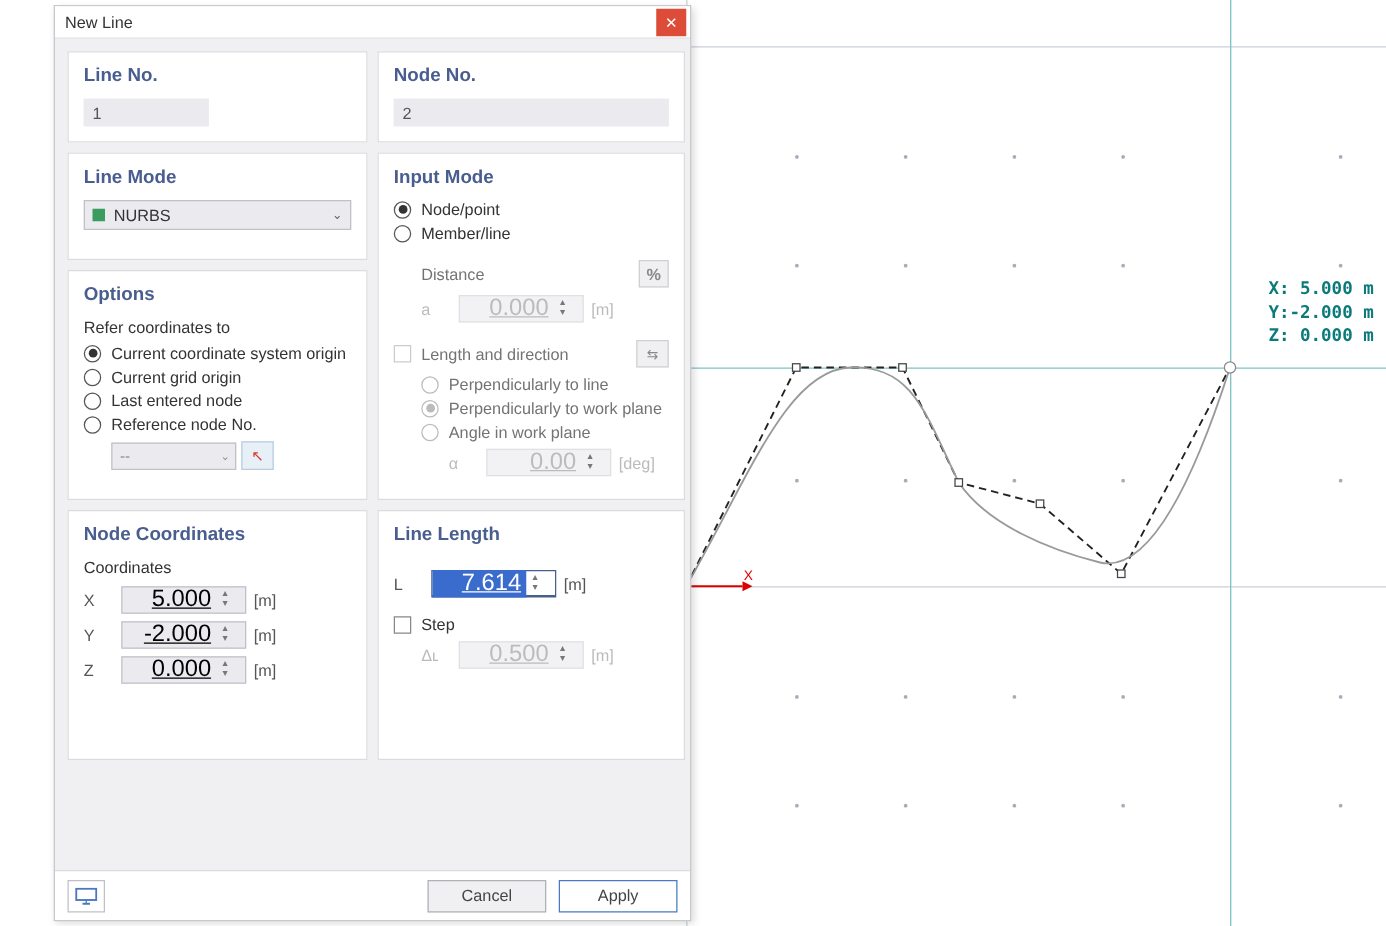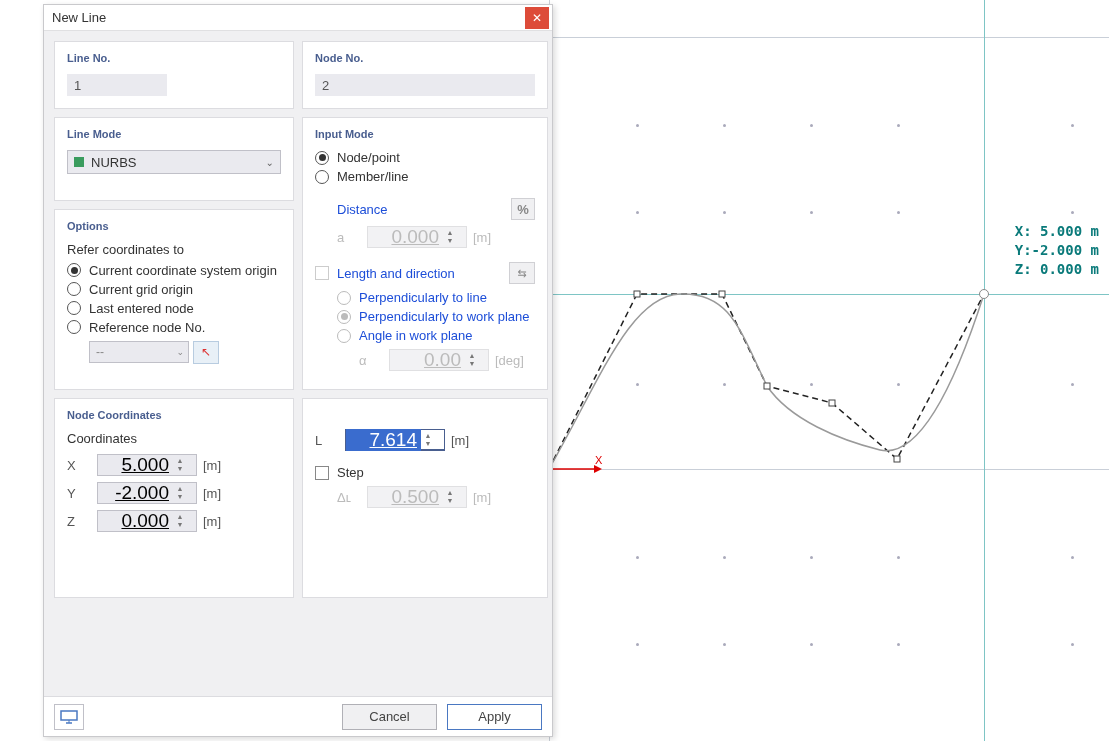--- a/index.html
+++ b/index.html
@@ -5,38 +5,38 @@
 * { box-sizing: border-box; margin: 0; padding: 0; }
 body { font-family: "Segoe UI", Tahoma, sans-serif; font-size: 13px; color: #333; background: #fff; width: 1109px; height: 741px; position: relative; overflow: hidden; }
 
 .dialog { position: absolute; left: 7px; top: 4px; width: 510px; height: 733px; background: #f0f0f2; border: 1px solid #c9c9cc; box-shadow: 2px 2px 6px rgba(0,0,0,0.15); margin-left: 36px; }
 .titlebar { height: 26px; background: #fff; display: flex; align-items: center; justify-content: space-between; padding: 0 0 0 8px; border-bottom: 1px solid #e0e0e2; }
 .titlebar-title { color: #333; font-size: 13px; }
 .close-btn { width: 24px; height: 22px; background: #dd4b39; color: #fff; display: flex; align-items: center; justify-content: center; font-size: 12px; cursor: pointer; margin-right: 3px; }
 
 .panels { padding: 10px; display: grid; grid-template-columns: 240px 246px; gap: 8px; }
 .panel { background: #fff; border: 1px solid #dcdce0; padding: 10px 12px 12px 12px; }
-.panel-header { color: #495e8f; font-weight: 600; font-size: 11px; margin-bottom: 10px; }
+.panel-header { color: #495e8f; font-weight: 600; font-size: 15px; margin-bottom: 10px; }
 
 .readonly-input { background: #eaeaef; border: 1px solid #eaeaef; height: 22px; padding: 0 6px; width: 100px; color: #555; font-size: 13px; }
 .readonly-wide { width: 220px; }
 
 .split-linenode { display: grid; grid-template-columns: 120px 114px; gap: 6px; }
 
 .select-wrap { display: flex; align-items: flex-end; }
 .select { flex: 1; height: 24px; background: #eaeaef; border: 1px solid #c0c0c8; display: flex; align-items: center; padding: 0 6px; position: relative; cursor: pointer; }
 .select .swatch { width: 10px; height: 10px; background: #3a9c5e; margin-right: 7px; }
 .select .chev { position: absolute; right: 6px; font-size: 10px; color: #666; }
 
 .radio-row { display: flex; align-items: center; margin: 4px 0; }
 .radio { width: 14px; height: 14px; border: 1.5px solid #555; border-radius: 50%; margin-right: 8px; display: inline-flex; align-items: center; justify-content: center; cursor: pointer; }
 .radio.checked::after { content: ""; width: 7px; height: 7px; border-radius: 50%; background: #333; }
 .radio.disabled { border-color: #bbb; }
 .radio.disabled.checked::after { background: #bbb; }
-.label-disabled { color: #1d4ed8; }
+.label-disabled { color: #737373; }
 
 .small-select { height: 22px; width: 100px; background: #eaeaef; border: 1px solid #c0c0c8; display: flex; align-items: center; padding: 0 6px; position: relative; cursor: pointer; color: #888; font-size: 12px; }
 .small-select .chev { position: absolute; right: 4px; font-size: 9px; }
 .icon-btn { width: 26px; height: 23px; background: #e8f0f7; border: 1px solid #b8cce0; display: inline-flex; align-items: center; justify-content: center; margin-left: 4px; cursor: pointer; }
 .arrow-icon { font-size: 12px; }
 
 .chk-row { display: flex; align-items: center; margin: 6px 0; }
 .chk { width: 14px; height: 14px; border: 1.5px solid #888; margin-right: 8px; cursor: pointer; }
 .chk.disabled { border-color: #ccc; }
 
@@ -305,20 +305,21 @@
           <div class="spinbtns">
               <div>▲</div>
               <div>▼</div>
             </div>
         </div>
         <span class="unit">[m]</span>
       </div>
     </div>
 
     <div class="panel" style="grid-column:2;height:200px">
+      <div class="panel-header">Line Length</div>
       <div class="spinner-row" style="margin-top:20px">
         <span class="spinner-label">L</span>
         <div class="spinner active">
           <input class="selected" value="7.614" style="">
           <div class="spinbtns">
               <div>▲</div>
               <div>▼</div>
             </div>
         </div>
         <span class="unit">[m]</span>

